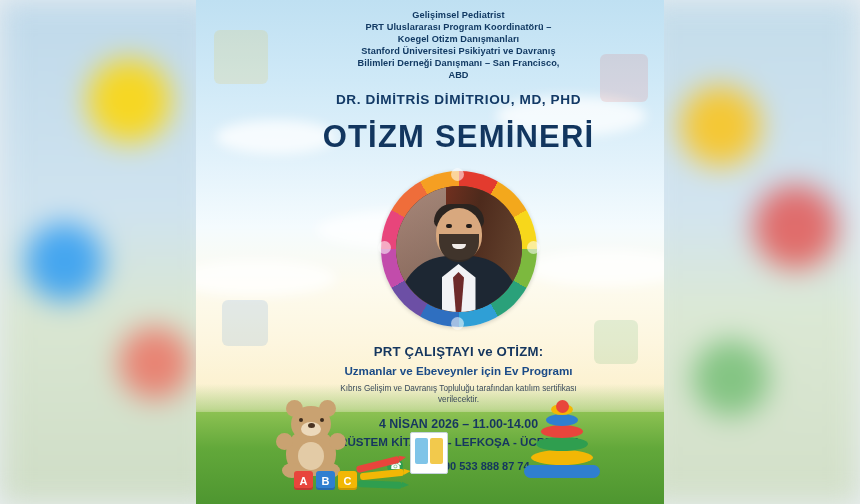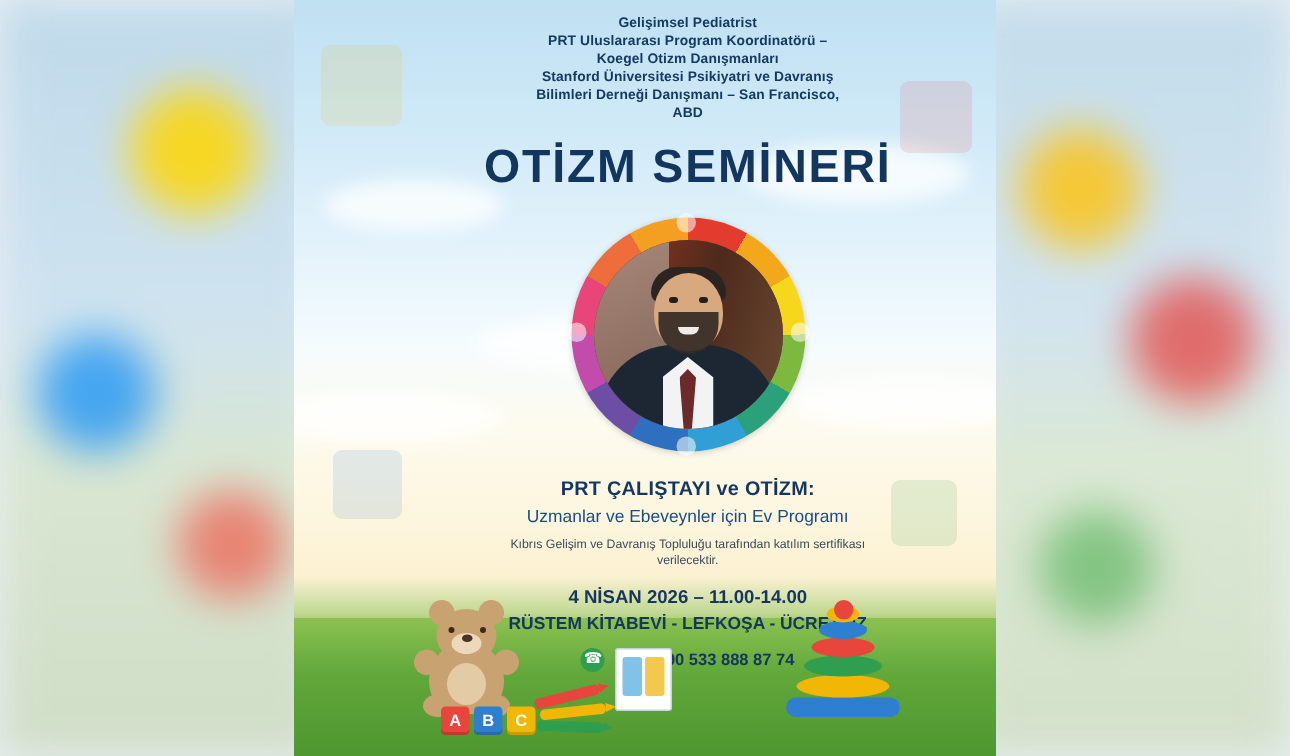--- a/index.html
+++ b/index.html
@@ -248,21 +248,21 @@
   .section-title {
     margin-top: 17px;
     font-size: 13.2px;
     font-weight: 700;
     color: #14365f;
     letter-spacing: 0.2px;
   }
   .section-sub {
     margin-top: 5px;
     font-size: 11.6px;
-    font-weight: 400;
+    font-weight: 700;
     color: #1b4b87;
   }
   .fineprint {
     margin: 6px auto 12px;
     width: 250px;
     font-size: 8.2px;
     line-height: 11px;
     color: #3b4a5c;
   }
   .datetime {
@@ -484,20 +484,21 @@
 
       <div class="kicker">
         <div>Gelişimsel Pediatrist</div>
         <div>PRT Uluslararası Program Koordinatörü –</div>
         <div>Koegel Otizm Danışmanları</div>
         <div>Stanford Üniversitesi Psikiyatri ve Davranış</div>
         <div>Bilimleri Derneği Danışmanı – San Francisco,</div>
         <div>ABD</div>
       </div>
 
+      <div class="doctor">DR. DİMİTRİS DİMİTRIOU, MD, PHD</div>
 
       <div class="title">OTİZM SEMİNERİ</div>
 
       <div class="portrait-wrap">
         <div class="ring"></div>
         <div class="ring-notch" style="left:70px; top:-3px;"></div>
         <div class="ring-notch" style="left:146px; top:70px;"></div>
         <div class="ring-notch" style="left:70px; top:146px;"></div>
         <div class="ring-notch" style="left:-3px; top:70px;"></div>
         <div class="photo">

